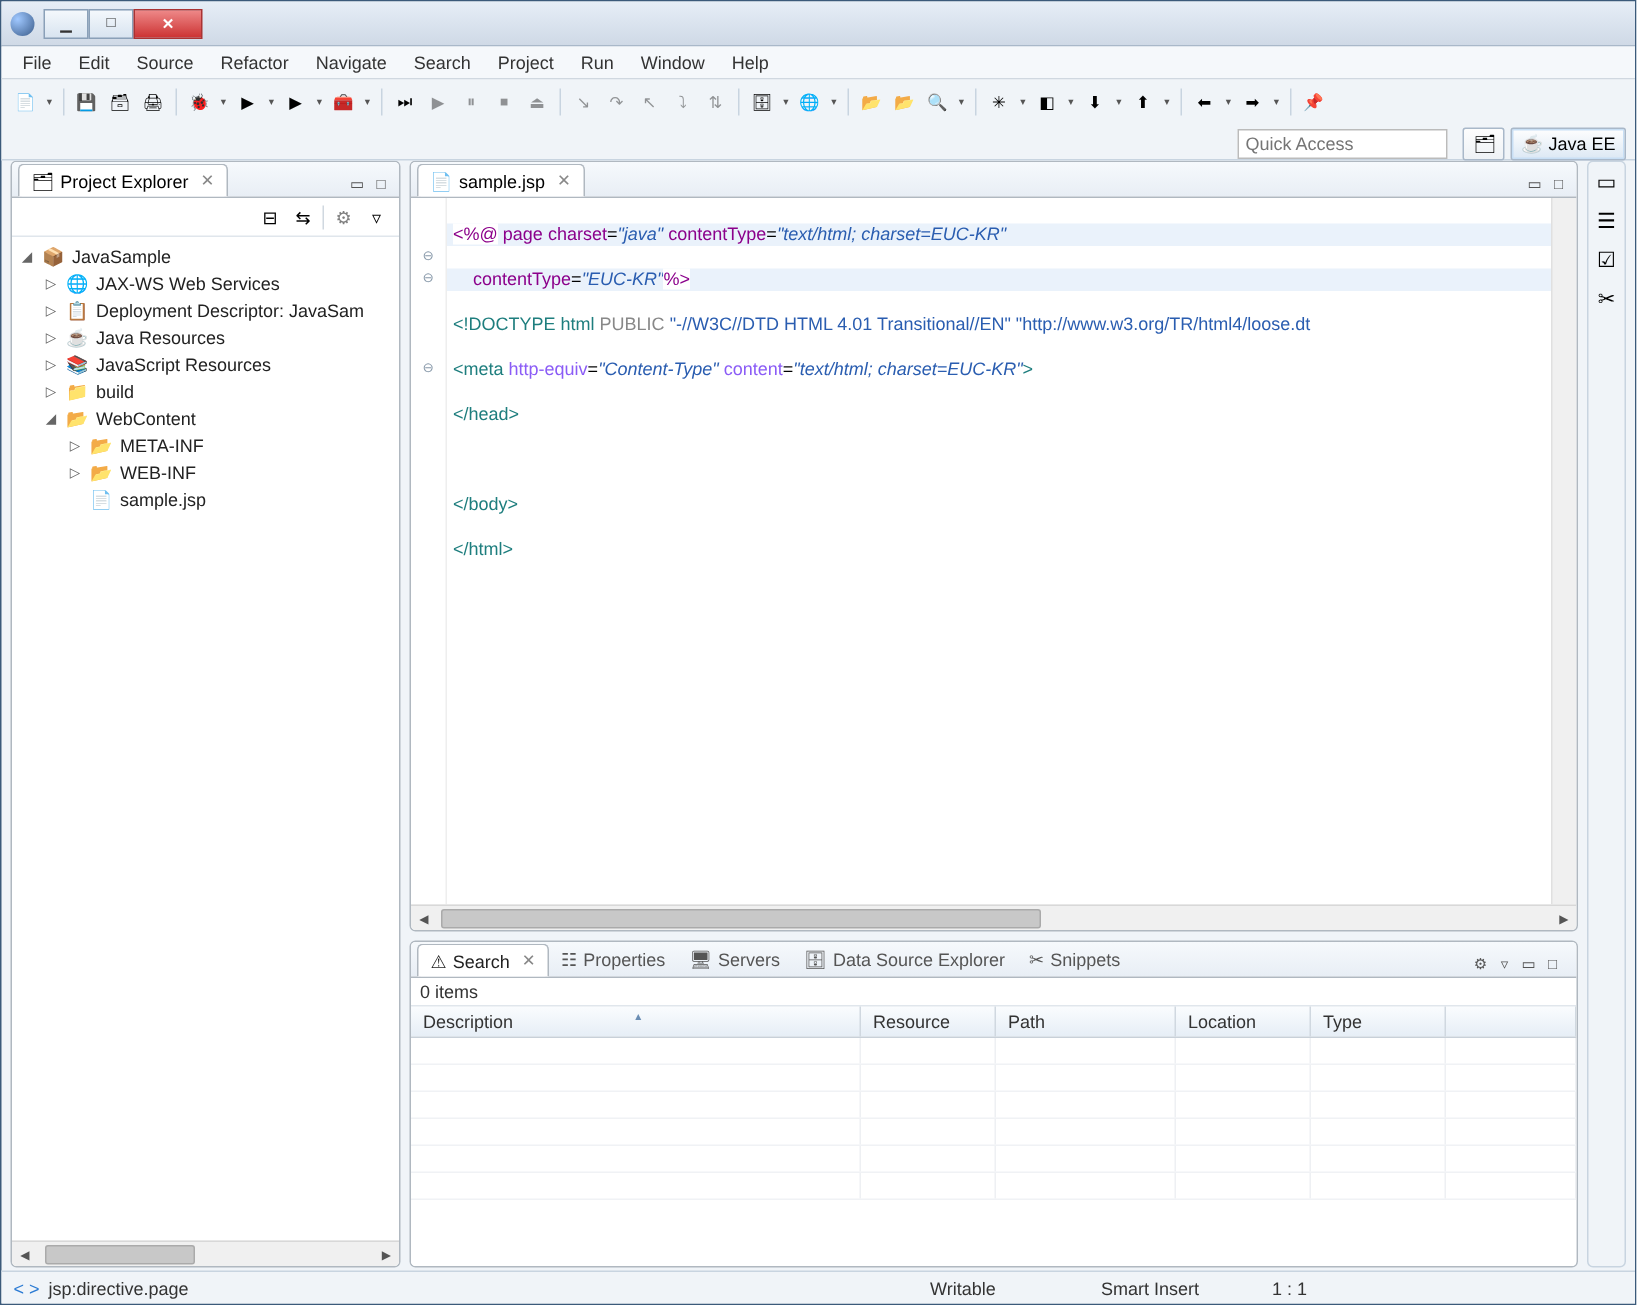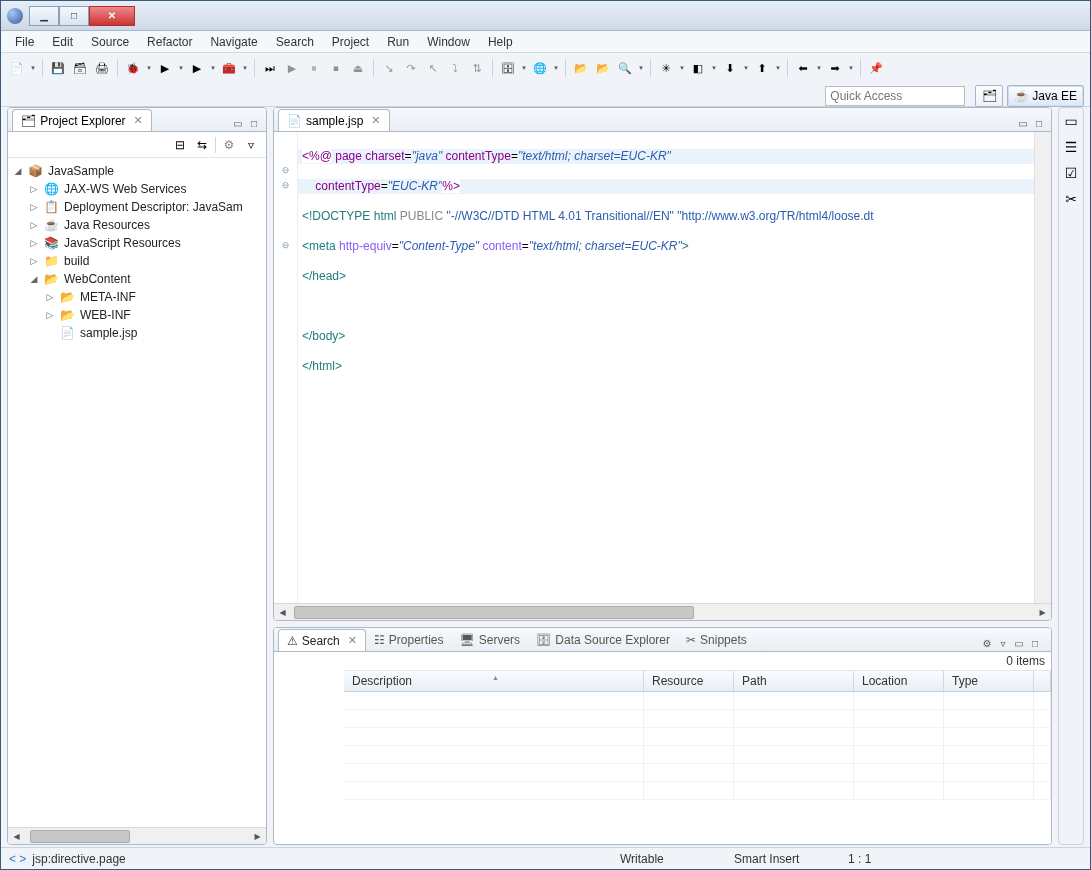--- a/index.html
+++ b/index.html
@@ -82,21 +82,21 @@
 .attrn{color:#8b5cf6;}
 .attrv{color:#2a5db0;font-style:italic;}
 .txt{color:#000;}
 
 
 .bottom-pane { height: 218px; }
 .bottom-tabs { height: 24px; display: flex; align-items: flex-end; background: linear-gradient(#f6f9fc,#e8eef5); border-bottom: 1px solid #b0b8c0; padding:0 4px;}
 .btab { height: 22px; padding: 0 8px; display: flex; align-items: center; gap: 4px; color: #555;}
 .btab.active { border: 1px solid #b0b8c0; border-bottom: none; border-top-left-radius: 4px; border-top-right-radius: 4px; background: #fff; color: #222;}
 .btab .close { font-size: 11px; color: #888; margin-left:4px;}
-.bottom-body { flex:1; display:flex; flex-direction:column; overflow:hidden;align-items:flex-end; }
+.bottom-body { flex:1; display:flex; flex-direction:column; overflow:hidden; }
 .items-label { padding: 2px 6px; color: #333; }
 .table-head { display: flex; background: linear-gradient(#fafcfe,#e6eef6); border-bottom: 1px solid #c8d0d8; border-top:1px solid #e0e6ec;}
 .th { padding: 3px 8px; border-right: 1px solid #d0d8e0; color: #333; position:relative;}
 .th .sort{position:absolute;top:2px;left:50%;font-size:8px;color:#6a8db3;}
 .table-rows { flex:1; background:#fff; }
 .tr { display:flex; height:18px; border-bottom:1px solid #f0f2f5;}
 .td { border-right:1px solid #eef0f3; padding:0 8px;}
 
 
 .statusbar { height: 22px; background: #f0f4f8; border-top: 1px solid #c8d4e0; display: flex; align-items: center; padding: 0 8px; gap: 24px; color: #333; }

